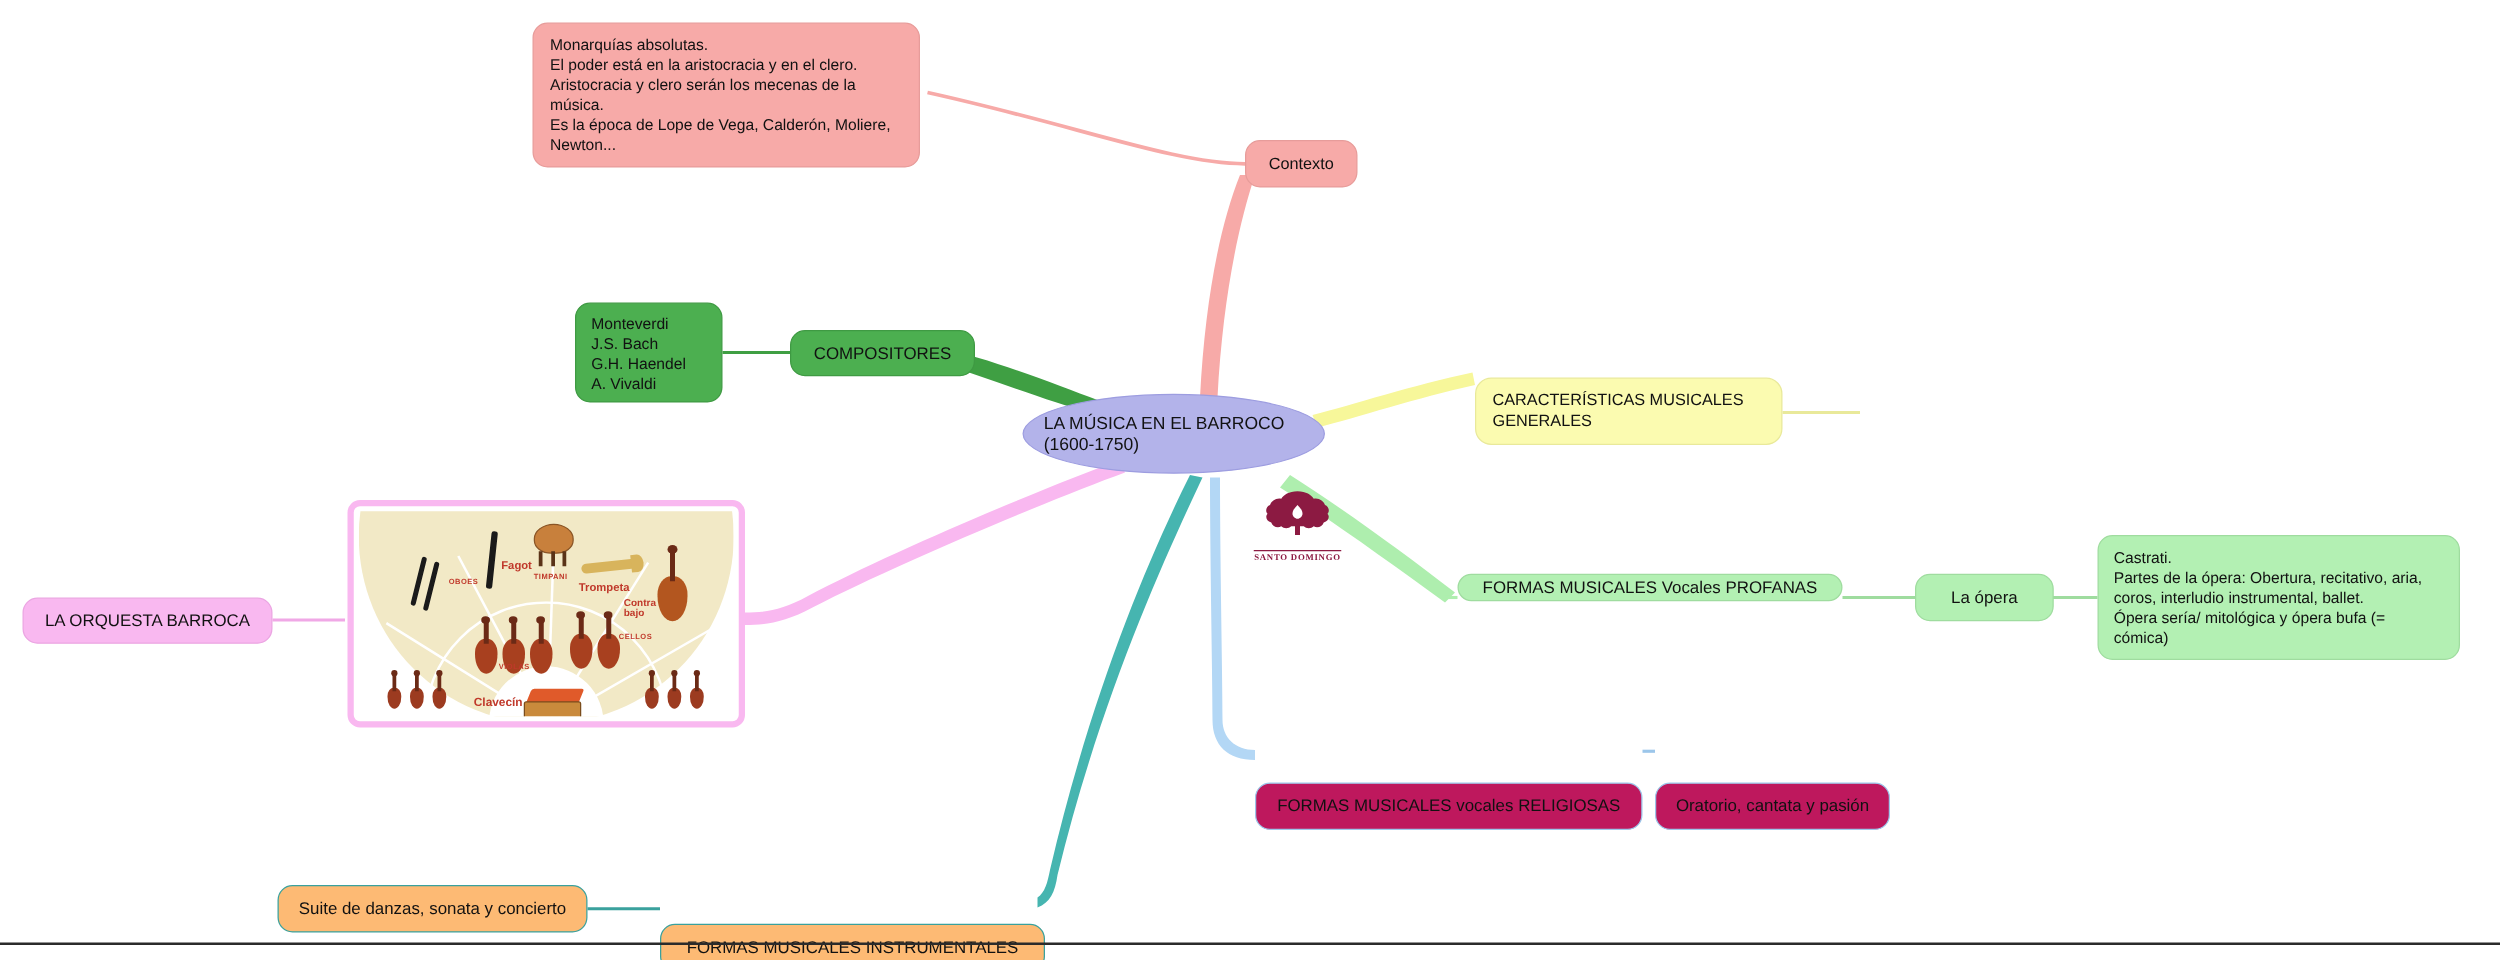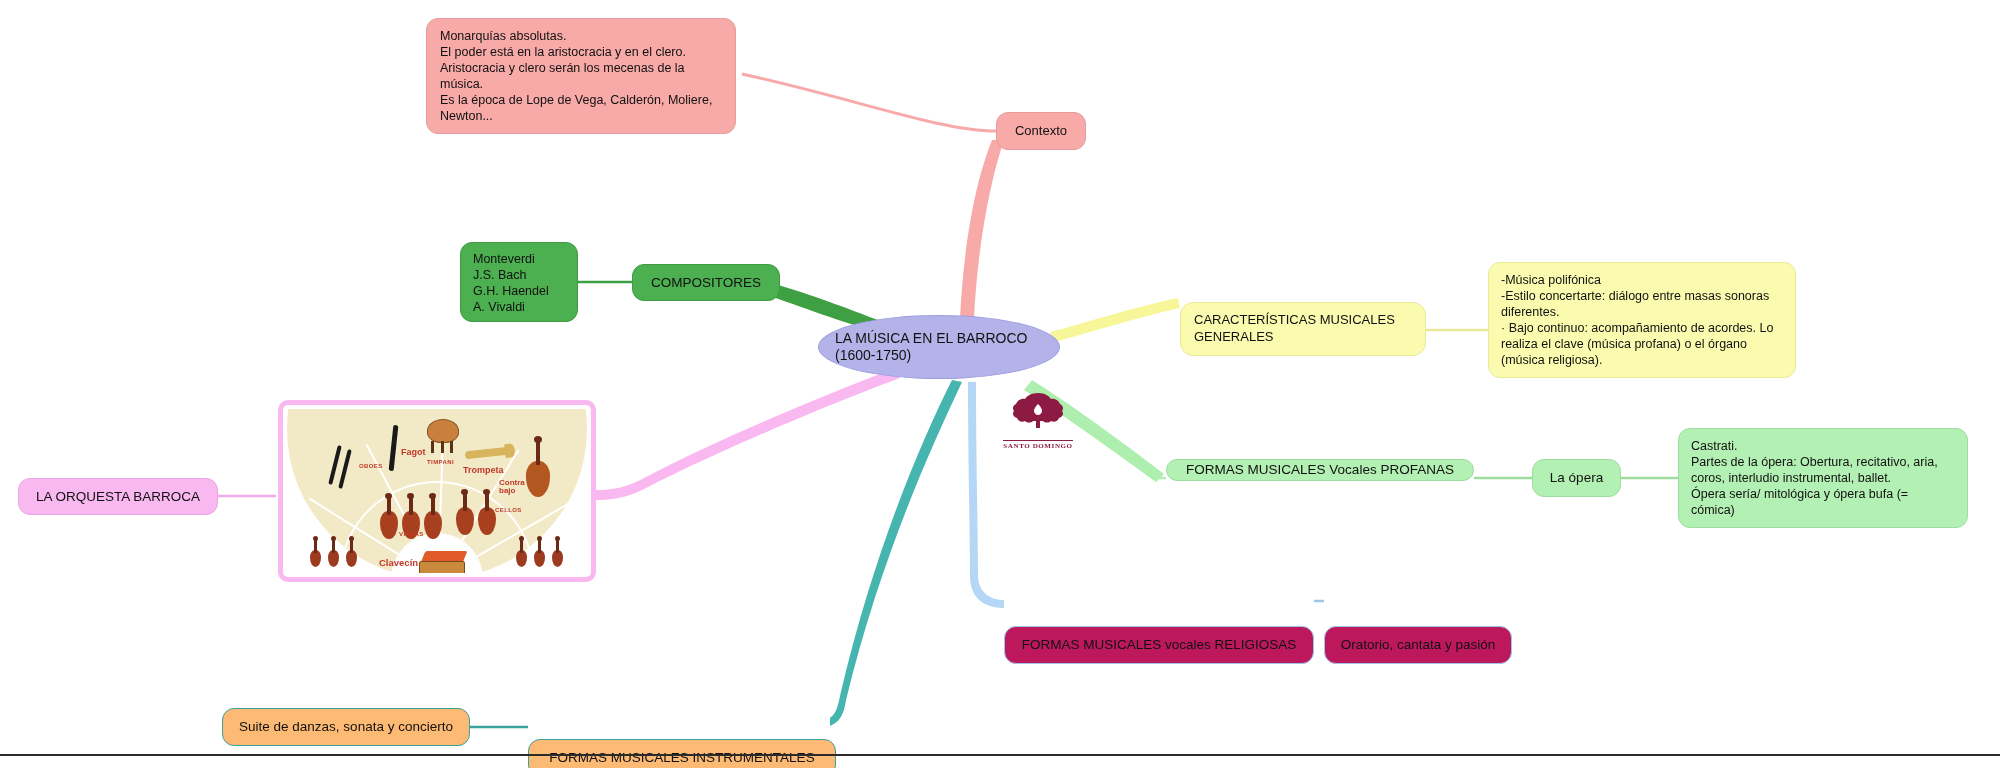--- a/index.html
+++ b/index.html
@@ -169,31 +169,26 @@
     <span class="txt">Monteverdi
 J.S. Bach
 G.H. Haendel
 A. Vivaldi</span>
   </div>
 
   <div class="node pill c-yellow" style="left:1180px;top:302px;width:246px;height:54px;font-size:13px;padding:8px 13px;border-radius:13px;">
     <span class="txt">CARACTERÍSTICAS MUSICALES GENERALES</span>
   </div>
 
-  <div class="node pill c-yellow" style="left:1488px;top:262px;width:308px;min-height:115px;font-size:12.5px;align-items:flex-start;padding:9px 12px;">
-    <span class="txt">-Música polifónica
--Estilo concertarte: diálogo entre masas sonoras diferentes.
-   ·  Bajo continuo: acompañamiento de acordes. Lo realiza el clave (música profana) o el órgano (música religiosa).</span>
-  </div>
 
   <div class="node pill c-lgreen" style="left:1166px;top:459px;width:308px;height:22px;justify-content:center;font-size:13.5px;">
     <span class="txt" style="text-align:center;">FORMAS MUSICALES Vocales PROFANAS</span>
   </div>
 
-  <div class="node pill c-lgreen" style="left:1532px;top:459px;width:89px;height:38px;justify-content:flex-end;font-size:13.5px;">
+  <div class="node pill c-lgreen" style="left:1532px;top:459px;width:111px;height:38px;justify-content:flex-end;font-size:13.5px;">
     <span class="txt" style="text-align:center;">La ópera</span>
   </div>
 
   <div class="node pill c-lgreen" style="left:1678px;top:428px;width:290px;min-height:100px;font-size:12.5px;align-items:flex-start;padding:9px 12px;">
     <span class="txt">Castrati.
 Partes de la ópera: Obertura, recitativo, aria, coros, interludio instrumental, ballet.
 Ópera sería/ mitológica y ópera bufa (= cómica)</span>
   </div>
 
   <div class="node pill c-blue" style="left:1004px;top:582px;width:310px;height:38px;justify-content:center;font-size:13.5px;">

